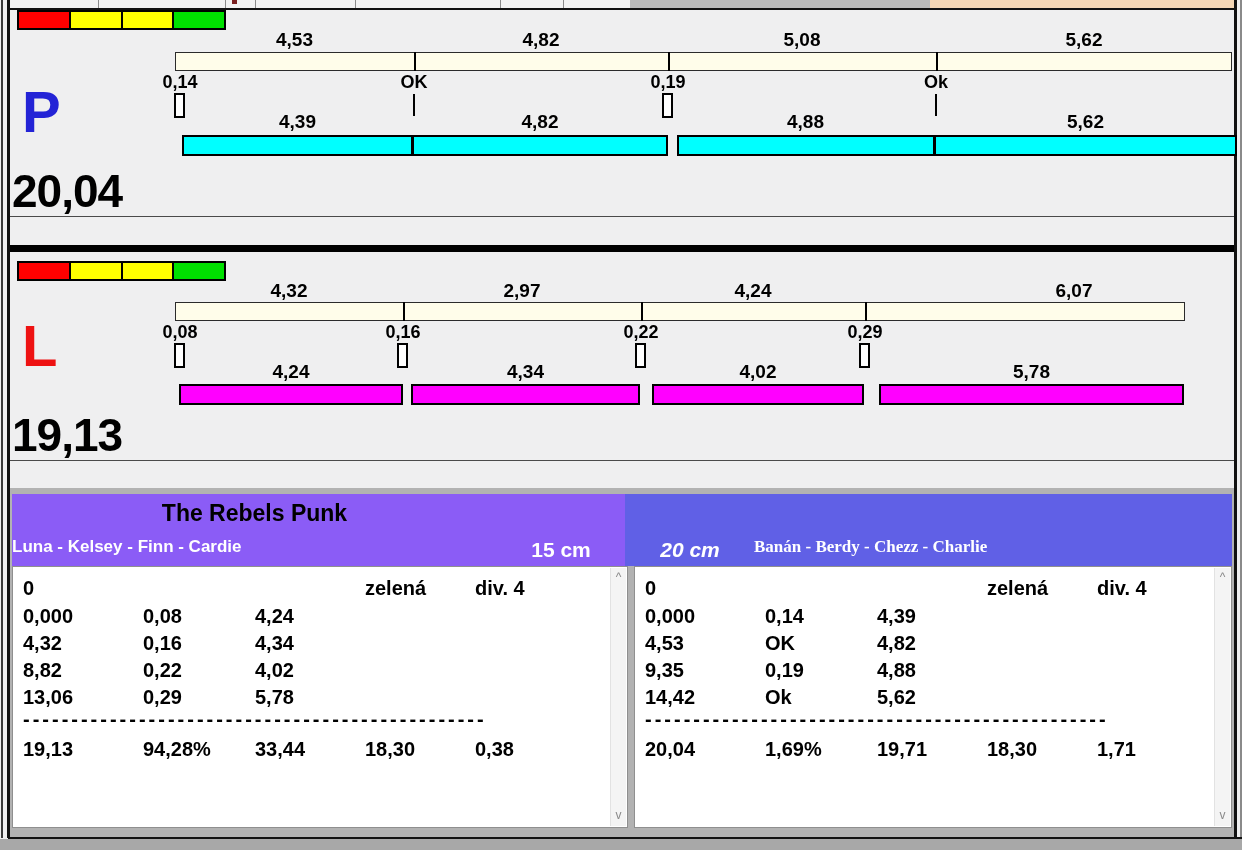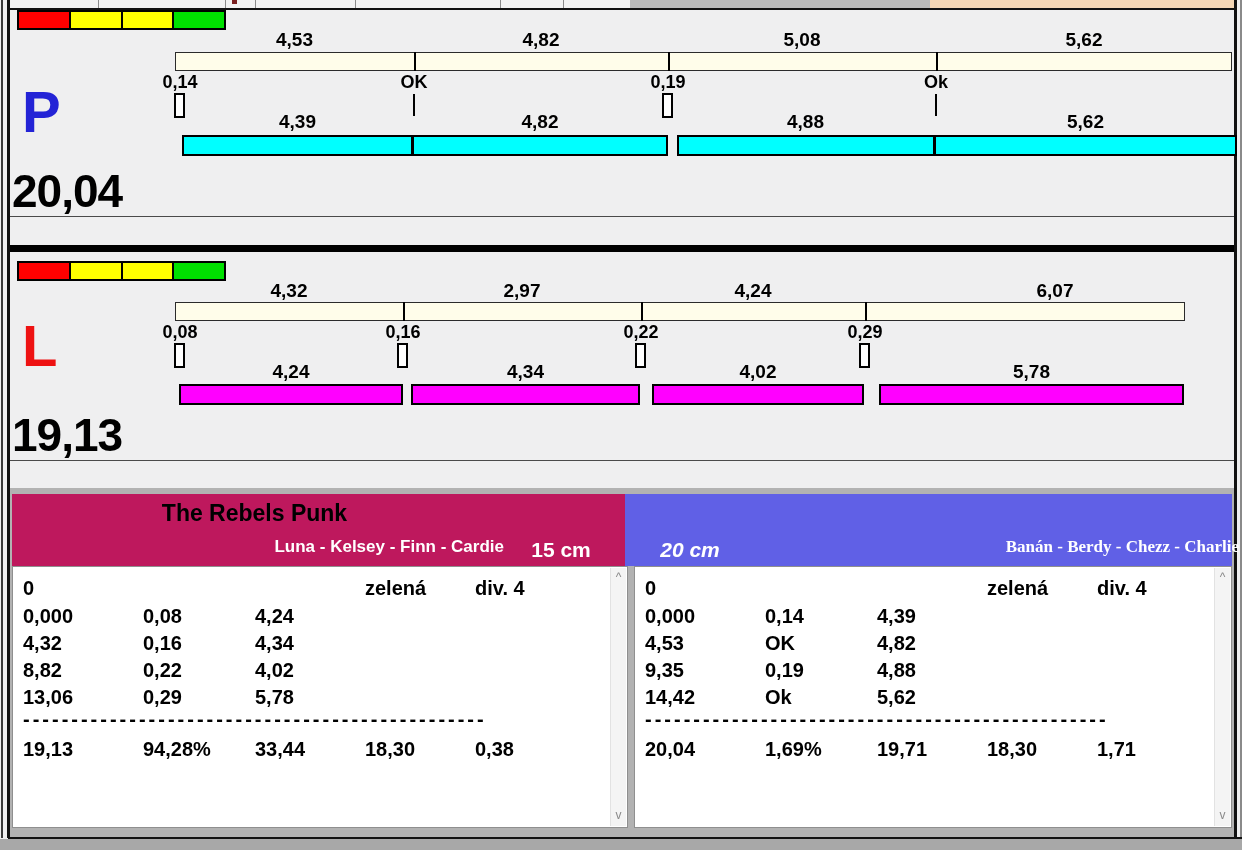--- a/index.html
+++ b/index.html
@@ -30,24 +30,24 @@
   .seg-cyan{background:#00ffff;} .seg-magenta{background:#ff00ff;}
   .mark-box{position:absolute;width:11px;height:25px;background:#fff;border:2px solid #000;box-sizing:border-box;}
   .mark-tick{position:absolute;width:2px;height:22px;background:#000;}
   .lane-letter{position:absolute;left:22px;font-size:58px;font-weight:bold;line-height:56px;}
   .lane-total{position:absolute;left:12px;font-size:46px;font-weight:bold;line-height:46px;letter-spacing:-1px;}
   .thin-line{position:absolute;left:10px;width:1224px;height:1px;background:#4a4a4a;}
   .thick-div{position:absolute;left:10px;top:245px;width:1224px;height:7px;background:#000;}
   
   .bottom-bg{position:absolute;left:10px;top:488px;width:1224px;height:349px;background:#b2b2b2;}
   .hdr{position:absolute;top:494px;height:72px;}
-  .hdr-red{left:12px;width:613px;background:#be185d;}
+  .hdr-red{left:12px;width:613px;background:#8b5cf6;}
   .hdr-blue{left:625px;width:607px;background:#6060e6;}
   .team-name{position:absolute;top:6px;font-size:23px;font-weight:bold;text-align:center;color:#000;white-space:nowrap;}
-  .team-members{position:absolute;top:43px;font-size:17px;font-weight:bold;text-align:right;color:#fff;white-space:nowrap;padding-left:7px;}
+  .team-members{position:absolute;top:43px;font-size:17px;font-weight:bold;text-align:left;color:#fff;white-space:nowrap;}
   .badge{position:absolute;top:44px;font-size:21px;font-weight:bold;text-align:center;color:#fff;white-space:nowrap;}
   .datetime{position:absolute;left:494px;top:492px;width:260px;height:42px;background:#fff;border:1px solid #b0b0b0;
             box-sizing:border-box;font-size:26px;line-height:40px;text-align:center;white-space:nowrap;}
   .panel{position:absolute;top:566px;height:262px;background:#fff;border:1px solid #8f8f8f;box-sizing:border-box;}
   .panel-left{left:12px;width:616px;}
   .panel-right{left:634px;width:598px;}
   .cell{position:absolute;font-size:20px;font-weight:bold;white-space:nowrap;line-height:22px;}
   .c1{left:10px;} .c2{left:130px;} .c3{left:242px;} .c4{left:352px;} .c5{left:462px;}
   .r0{top:10px;} .r1{top:38px;text-align:right;} .r2{top:65px;} .r3{top:92px;} .r4{top:119px;}
   .rsep{top:141px;} .rtot{top:171px;}
@@ -130,21 +130,21 @@
     <div class="traffic" style="top:261px;">
       <div class="c-red"></div>
       <div class="c-yellow"></div>
       <div class="c-yellow"></div>
       <div class="c-green"></div>
     </div>
 
     <div class="bar-label" style="top:281px;left:175px;width:228px;">4,32</div>
     <div class="bar-label" style="top:281px;left:403px;width:238px;">2,97</div>
     <div class="bar-label" style="top:281px;left:641px;width:224px;">4,24</div>
-    <div class="bar-label" style="top:281px;left:895px;width:320px;">6,07</div>
+    <div class="bar-label" style="top:281px;left:914px;width:320px;">6,07</div>
 
     <div class="refbar" style="top:302px;left:175px;width:1010px;">
       <div class="refdiv" style="left:227px;"></div>
       <div class="refdiv" style="left:465px;"></div>
       <div class="refdiv" style="left:689px;"></div>
     </div>
 
     <div class="exch-label" style="top:323px;left:145px;width:70px;">0,08</div>
     <div class="exch-label" style="top:323px;left:368px;width:70px;">0,16</div>
     <div class="exch-label" style="top:323px;left:606px;width:70px;">0,22</div>

